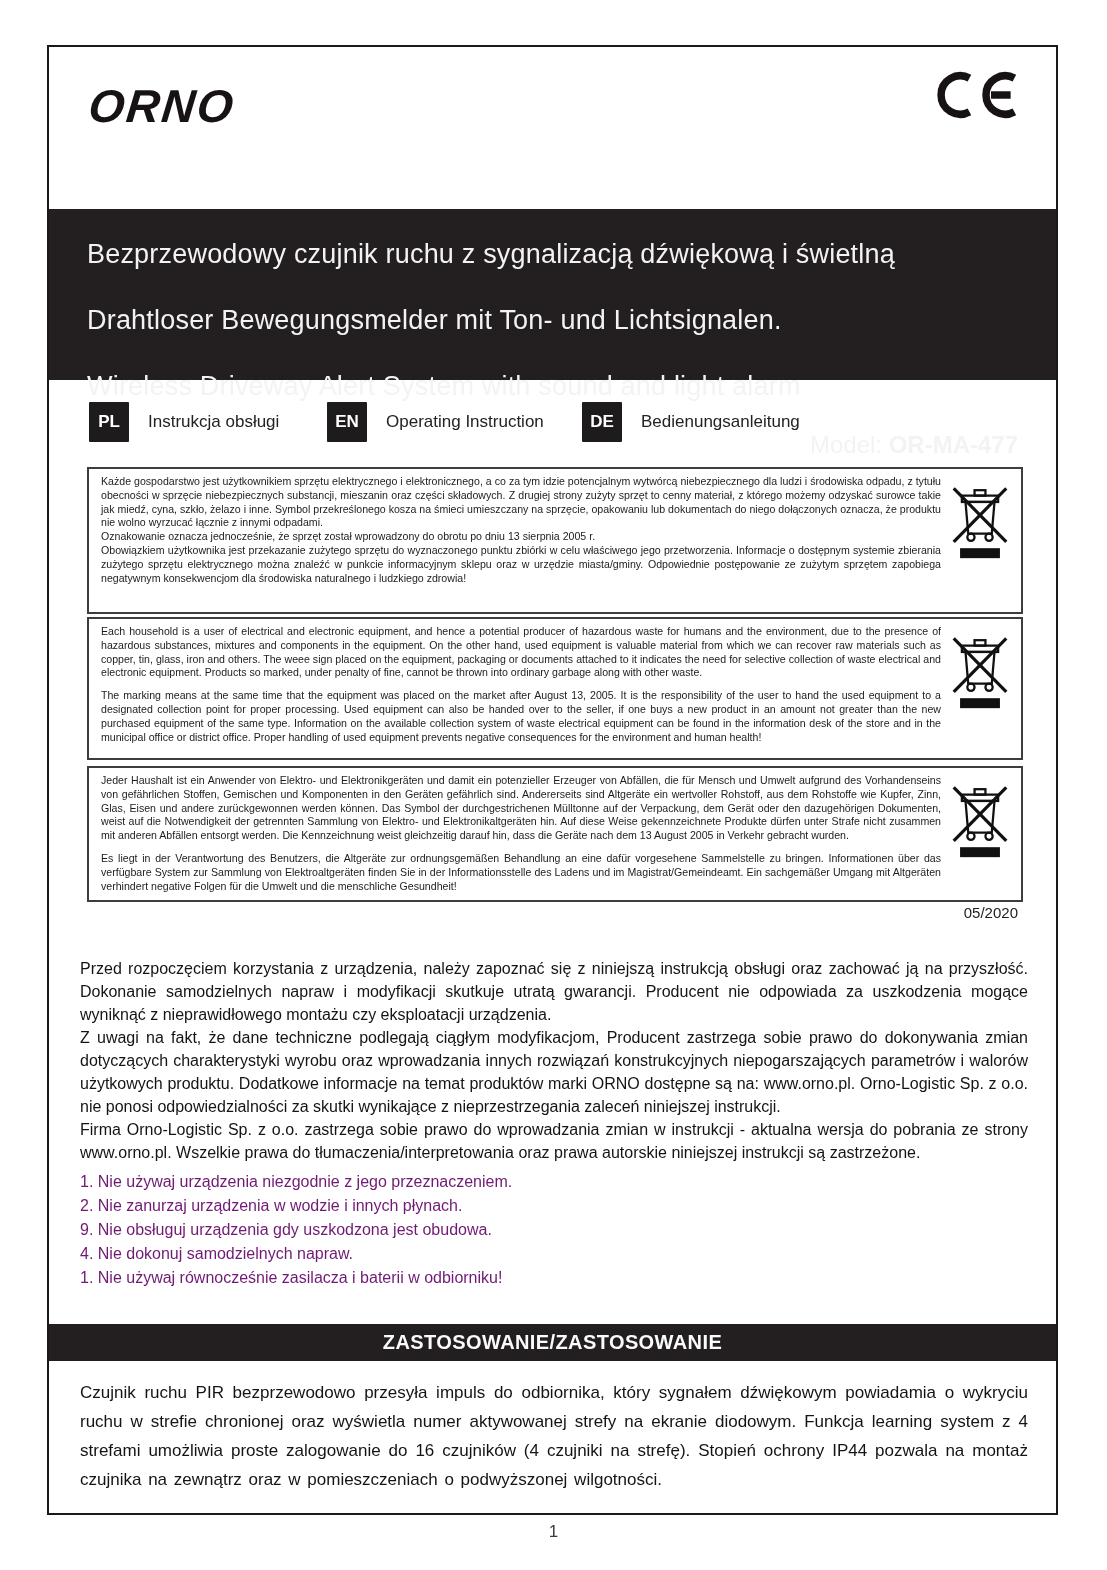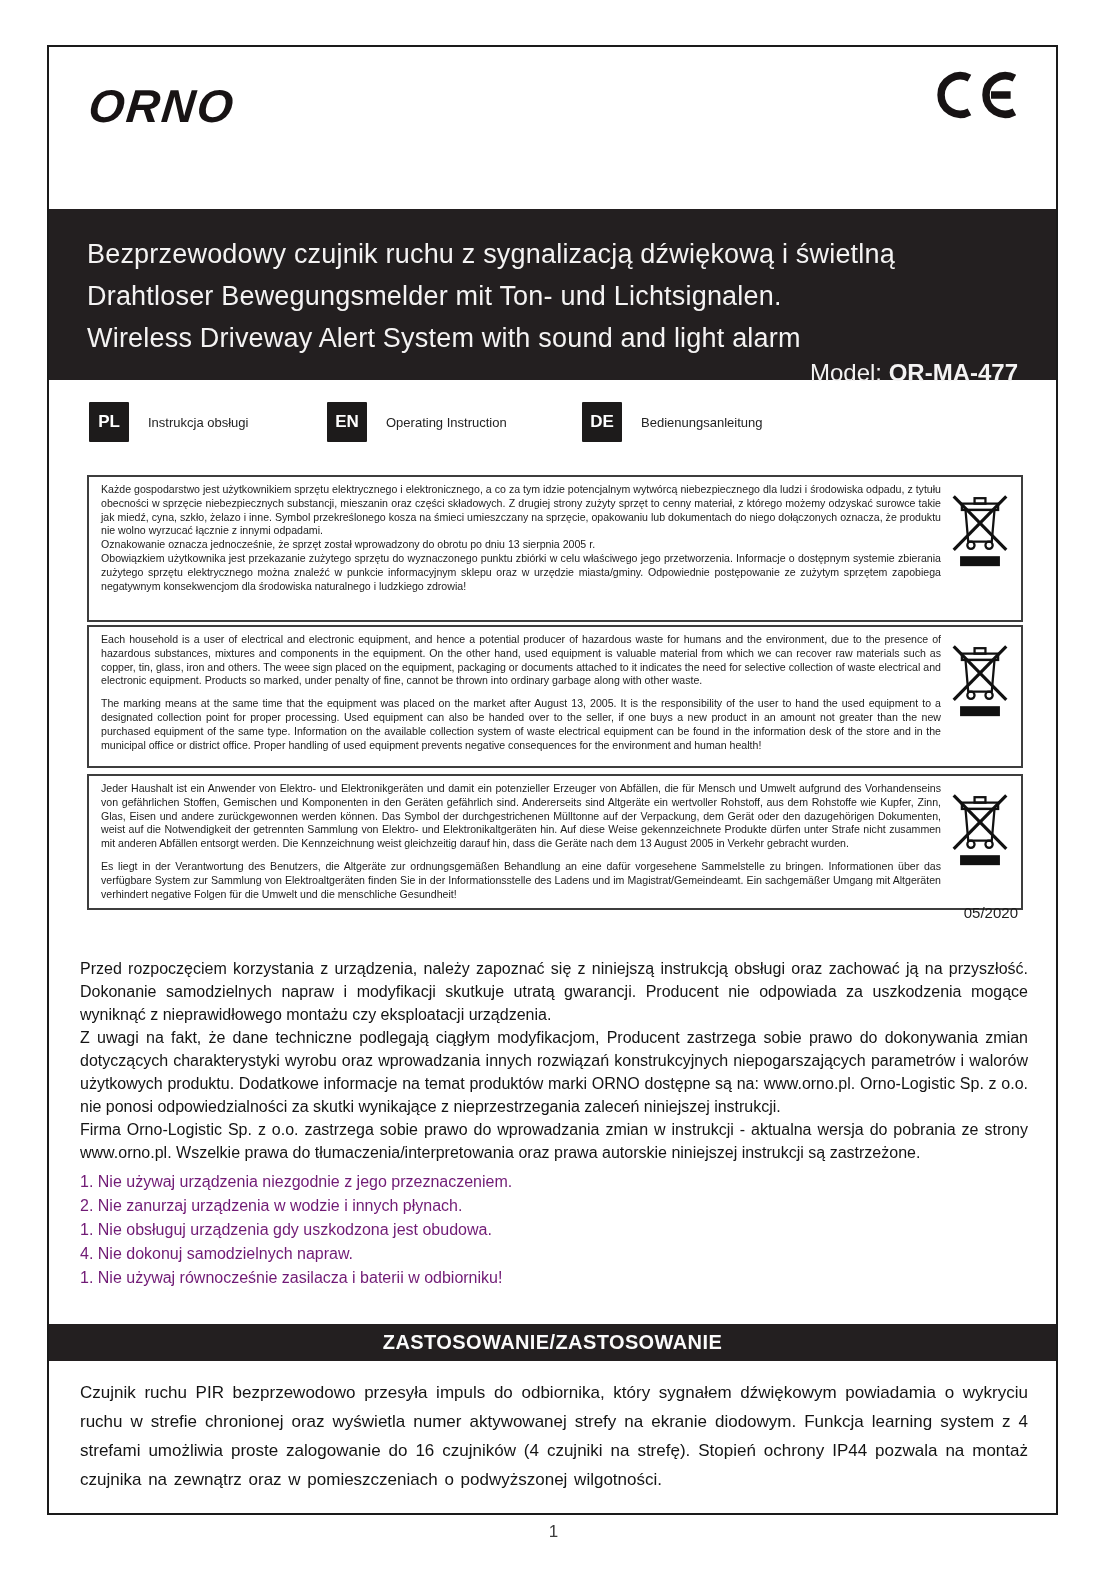--- a/index.html
+++ b/index.html
@@ -16,39 +16,39 @@
   .logo{
     position:absolute;left:40px;top:32px;
     font-size:46px;font-weight:900;font-style:italic;letter-spacing:2px;
     transform:skewX(-6deg);color:#171314;
   }
   .ce{position:absolute;right:36px;top:24px;}
   
   .title-banner{
     position:absolute;left:0;top:162px;width:100%;height:171px;
     background:#231f20;color:#f4f3f3;box-sizing:border-box;
-    padding:24px 38px 13px 38px;display:flex;flex-direction:column;
+    padding:24px 38px 13px 38px;display:flex;flex-direction:column;gap:24px;
   }
   .title-line{font-size:27px;line-height:42px;font-weight:400;letter-spacing:0.2px;}
   .model-line{margin-top:auto;text-align:right;font-size:24px;}
   .model-line b{font-weight:700;}
   
   .lang-group{position:absolute;top:355px;display:flex;align-items:center;gap:19px;justify-content:space-between;}
   .lang-pl{left:40px;} .lang-en{left:278px;} .lang-de{left:533px;}
   .lang-badge{
     width:40px;height:40px;background:#1d1b1b;color:#fff;font-weight:700;
     font-size:17px;display:flex;align-items:center;justify-content:center;border-radius:1px;
   }
-  .lang-label{font-size:13px;color:#232323;}
+  .lang-label{font-size:17px;color:#232323;}
   
   .weee-box{
     position:absolute;left:38px;width:936px;box-sizing:border-box;
     border:2px solid #3d3d3d;padding:6px 10px 5px 12px;
     font-size:10.6px;line-height:13.8px;text-align:justify;color:#1c1c1c;
-    overflow:hidden;background:#fff;margin-top:8px;
+    overflow:hidden;background:#fff;
   }
   .weee-pl{top:420px;height:147px;}
   .weee-en{top:570px;height:143px;}
   .weee-de{top:719px;height:136px;}
   .weee-box p{margin:0;}
   .weee-box p.gap{margin-top:9px;}
   .weee-icon{float:right;width:58px;height:88px;margin:2px 2px 4px 10px;}
   
   .rev-date{position:absolute;top:857px;right:38px;font-size:15px;color:#1c1c1c;}
   
@@ -158,21 +158,21 @@
 
   <div class="intro">
     <p>Przed rozpoczęciem korzystania z urządzenia, należy zapoznać się z niniejszą instrukcją obsługi oraz zachować ją na przyszłość. Dokonanie samodzielnych napraw i modyfikacji skutkuje utratą gwarancji. Producent nie odpowiada za uszkodzenia mogące wyniknąć z nieprawidłowego montażu czy eksploatacji urządzenia.</p>
     <p>Z uwagi na fakt, że dane techniczne podlegają ciągłym modyfikacjom, Producent zastrzega sobie prawo do dokonywania zmian dotyczących charakterystyki wyrobu oraz wprowadzania innych rozwiązań konstrukcyjnych niepogarszających parametrów i walorów użytkowych produktu. Dodatkowe informacje na temat produktów marki ORNO dostępne są na: www.orno.pl. Orno-Logistic Sp. z o.o. nie ponosi odpowiedzialności za skutki wynikające z nieprzestrzegania zaleceń niniejszej instrukcji.</p>
     <p>Firma Orno-Logistic Sp. z o.o. zastrzega sobie prawo do wprowadzania zmian w instrukcji - aktualna wersja do pobrania ze strony www.orno.pl. Wszelkie prawa do tłumaczenia/interpretowania oraz prawa autorskie niniejszej instrukcji są zastrzeżone.</p>
   </div>
 
   <div class="safety">
     <div>1. Nie używaj urządzenia niezgodnie z jego przeznaczeniem.</div>
     <div>2. Nie zanurzaj urządzenia w wodzie i innych płynach.</div>
-    <div>1. Nie obsługuj urządzenia gdy uszkodzona jest obudowa.</div>
+    <div>9. Nie obsługuj urządzenia gdy uszkodzona jest obudowa.</div>
     <div>4. Nie dokonuj samodzielnych napraw.</div>
     <div>1. Nie używaj równocześnie zasilacza i baterii w odbiorniku!</div>
   </div>
 
   <div class="section-banner">
     <span>ZASTOSOWANIE/ZASTOSOWANIE</span>
   </div>
 
   <div class="purpose">Czujnik ruchu PIR bezprzewodowo przesyła impuls do odbiornika, który sygnałem dźwiękowym powiadamia o wykryciu ruchu w strefie chronionej oraz wyświetla numer aktywowanej strefy na ekranie diodowym. Funkcja learning system z 4 strefami umożliwia proste zalogowanie do 16 czujników (4 czujniki na strefę). Stopień ochrony IP44 pozwala na montaż czujnika na zewnątrz oraz w pomieszczeniach o podwyższonej wilgotności.</div>
 

